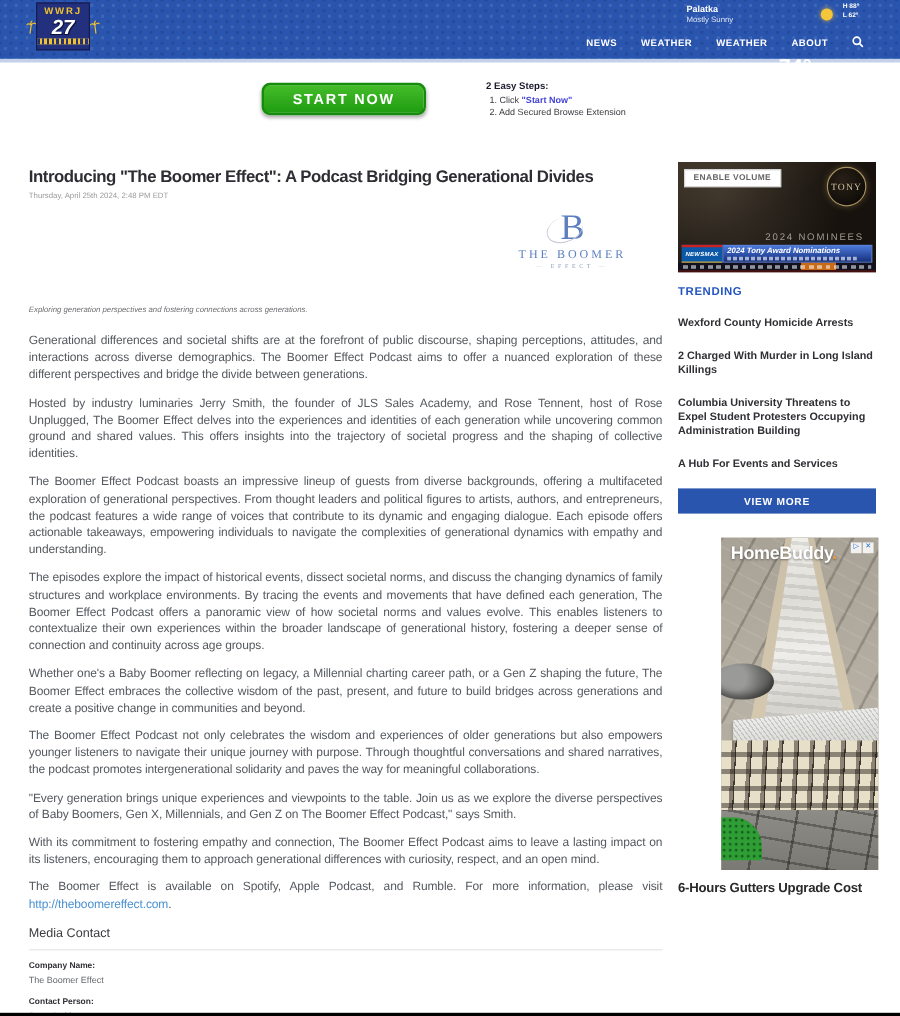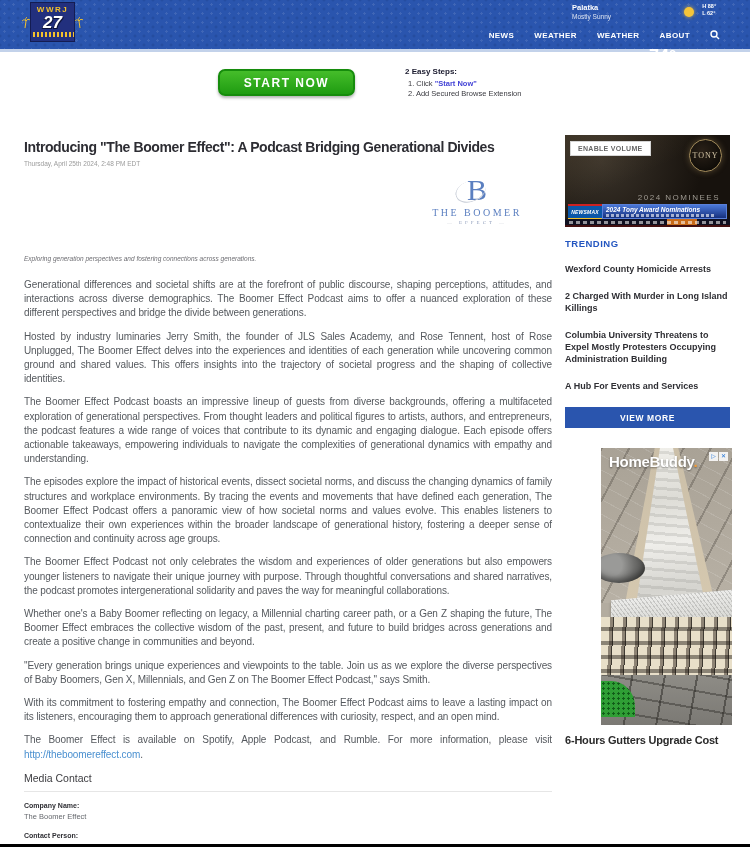--- a/index.html
+++ b/index.html
@@ -273,22 +273,22 @@
       </div>
     </div>
     <div class="article-caption">Exploring generation perspectives and fostering connections across generations.</div>
 
     <div class="article-body">
 
     <p class="para">Generational differences and societal shifts are at the forefront of public discourse, shaping perceptions, attitudes, and interactions across diverse demographics. The Boomer Effect Podcast aims to offer a nuanced exploration of these different perspectives and bridge the divide between generations.</p>
         <p class="para">Hosted by industry luminaries Jerry Smith, the founder of JLS Sales Academy, and Rose Tennent, host of Rose Unplugged, The Boomer Effect delves into the experiences and identities of each generation while uncovering common ground and shared values. This offers insights into the trajectory of societal progress and the shaping of collective identities.</p>
         <p class="para">The Boomer Effect Podcast boasts an impressive lineup of guests from diverse backgrounds, offering a multifaceted exploration of generational perspectives. From thought leaders and political figures to artists, authors, and entrepreneurs, the podcast features a wide range of voices that contribute to its dynamic and engaging dialogue. Each episode offers actionable takeaways, empowering individuals to navigate the complexities of generational dynamics with empathy and understanding.</p>
         <p class="para">The episodes explore the impact of historical events, dissect societal norms, and discuss the changing dynamics of family structures and workplace environments. By tracing the events and movements that have defined each generation, The Boomer Effect Podcast offers a panoramic view of how societal norms and values evolve. This enables listeners to contextualize their own experiences within the broader landscape of generational history, fostering a deeper sense of connection and continuity across age groups.</p>
+        <p class="para">Whether one's a Baby Boomer reflecting on legacy, a Millennial charting career path, or a Gen Z shaping the future, The Boomer Effect embraces the collective wisdom of the past, present, and future to build bridges across generations and create a positive change in communities and beyond.</p>
         <p class="para">The Boomer Effect Podcast not only celebrates the wisdom and experiences of older generations but also empowers younger listeners to navigate their unique journey with purpose. Through thoughtful conversations and shared narratives, the podcast promotes intergenerational solidarity and paves the way for meaningful collaborations.</p>
-        <p class="para">Whether one's a Baby Boomer reflecting on legacy, a Millennial charting career path, or a Gen Z shaping the future, The Boomer Effect embraces the collective wisdom of the past, present, and future to build bridges across generations and create a positive change in communities and beyond.</p>
         <p class="para">"Every generation brings unique experiences and viewpoints to the table. Join us as we explore the diverse perspectives of Baby Boomers, Gen X, Millennials, and Gen Z on The Boomer Effect Podcast," says Smith.</p>
         <p class="para">With its commitment to fostering empathy and connection, The Boomer Effect Podcast aims to leave a lasting impact on its listeners, encouraging them to approach generational differences with curiosity, respect, and an open mind.</p>
       </div>
 
     <p class="para"><span>The Boomer Effect is available on Spotify, Apple Podcast, and Rumble. For more information, please visit </span><a>http://theboomereffect.com</a><span>.</span></p>
 
     <div class="mc-heading">Media Contact</div>
     <div>
 
         <div class="mc-field">
@@ -321,21 +321,21 @@
         </div>
       </div>
       <div class="ticker-strip"></div>
     </div>
 
     <div class="trending-heading">TRENDING</div>
     <div class="trending-list">
 
     <a class="trending-item">Wexford County Homicide Arrests</a>
         <a class="trending-item">2 Charged With Murder in Long Island Killings</a>
-        <a class="trending-item">Columbia University Threatens to Expel Mostly Protesters Occupying Administration Building</a>
+        <a class="trending-item">Columbia University Threatens to Expel Student Protesters Occupying Administration Building</a>
         <a class="trending-item">A Hub For Events and Services</a>
       </div>
     <button class="view-more-btn">VIEW MORE</button>
 
     <div class="ad-unit">
       <div class="ad-photo">
         <div class="ad-roof"></div>
         <div class="gutter-edge"></div>
         <div class="gutter-metal"></div>
         <div class="mesh-sheet"></div>

